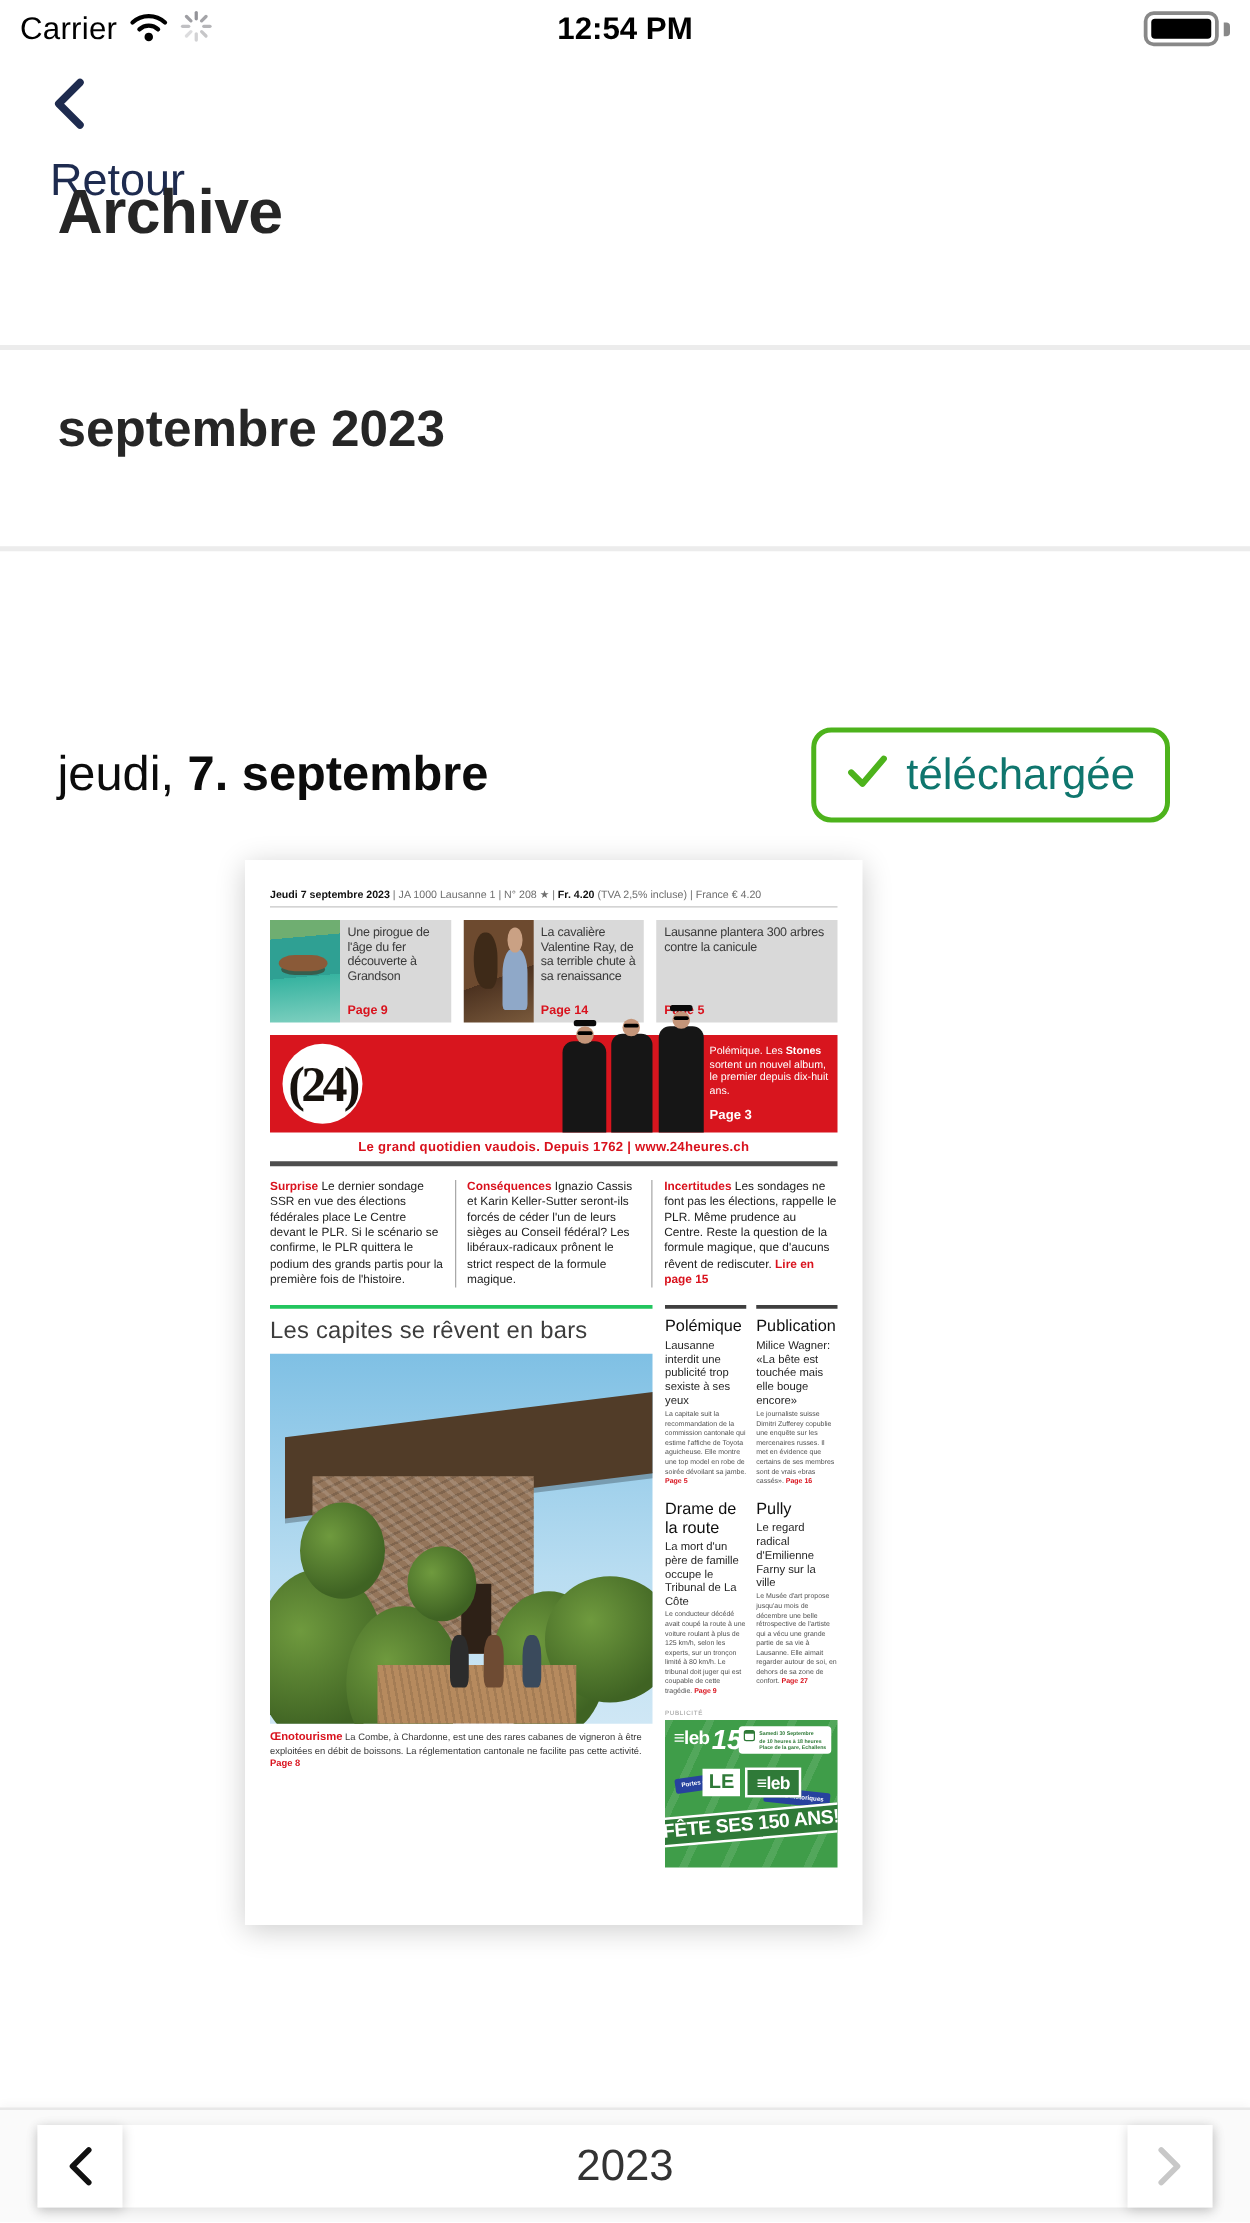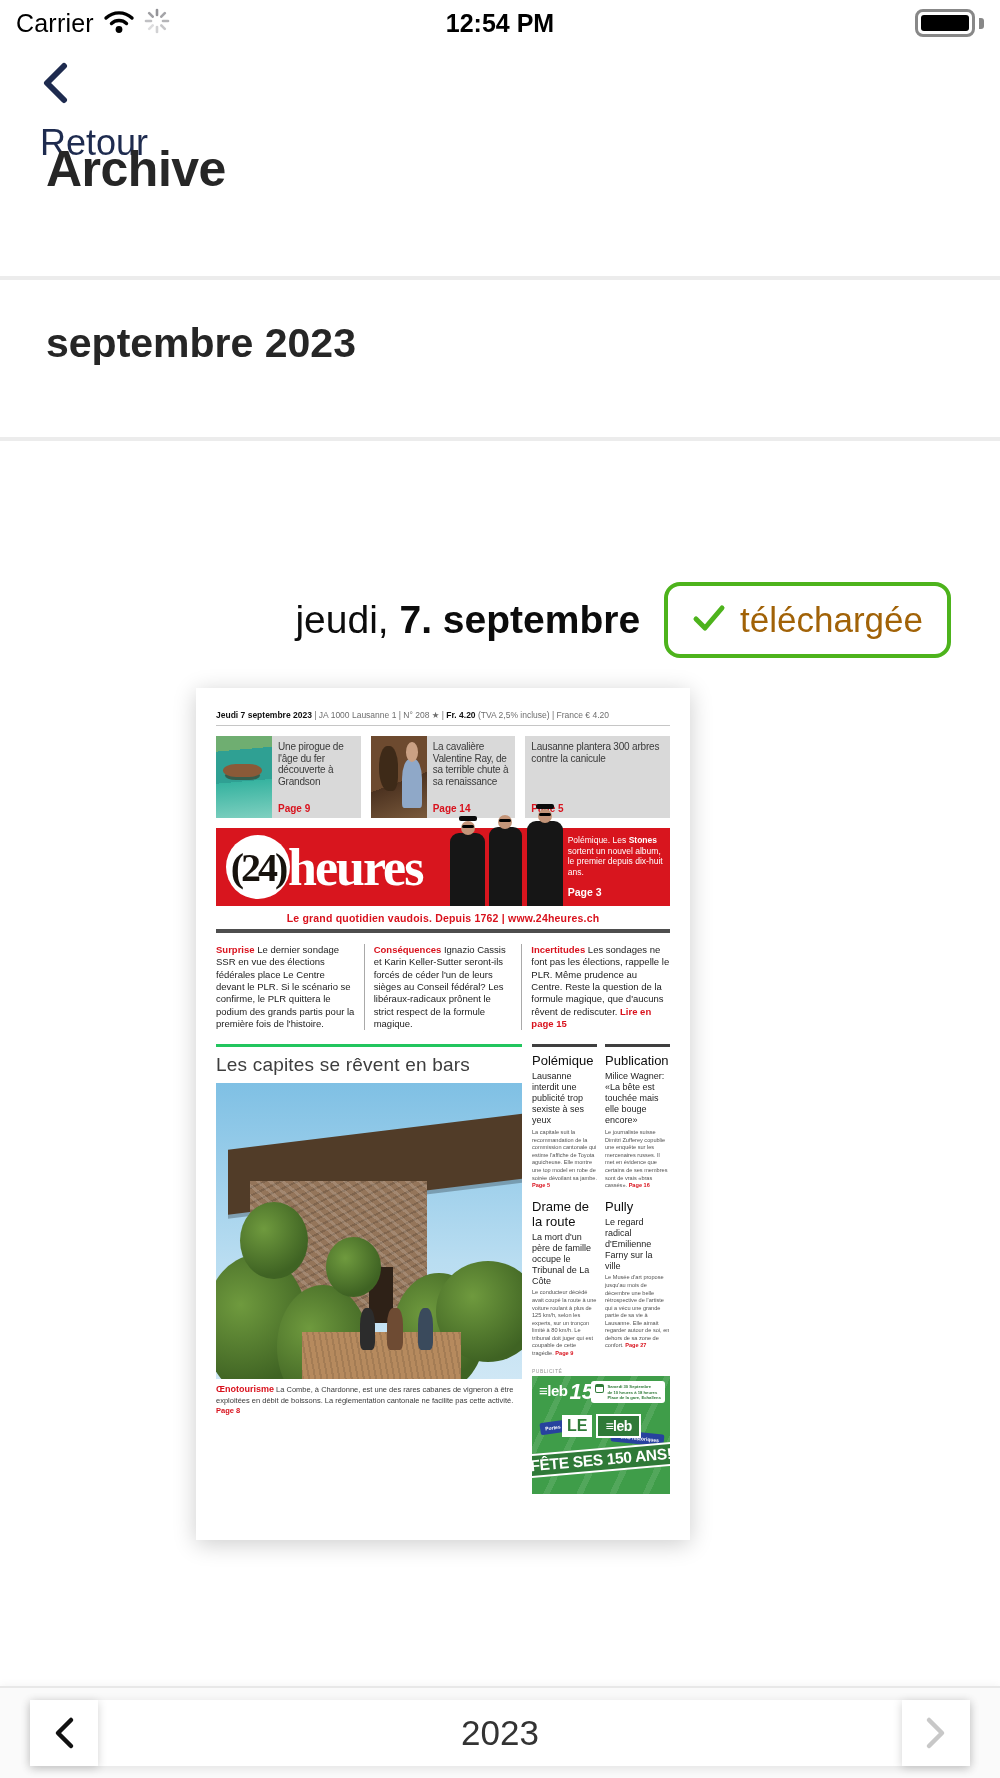--- a/index.html
+++ b/index.html
@@ -19,24 +19,24 @@
   
   .backrow { position:absolute; top:62px; left:40px; display:flex; align-items:flex-start; gap:14px; cursor:pointer;flex-direction:column; }
   .backrow .back-label { color:#1e2b4f; font-size:36px; }
   .page-title { position:absolute; left:46px; top:140px; font-size:50px; font-weight:bold; color:#262626; letter-spacing:-0.5px; }
   .divider { position:absolute; left:0; right:0; height:4px; background:#ececec; }
   .divider.d1 { top:276px; }
   .divider.d2 { top:437px; }
   .month-title { position:absolute; left:46px; top:320px; font-size:41px; font-weight:bold; color:#262626; }
 
   
-  .issue-row { position:absolute; top:578px; left:46px; right:49px; height:84px; display:flex; align-items:center; justify-content:flex-end;gap:24px; }
+  .issue-row { position:absolute; top:578px; left:46px; right:64px; height:84px; display:flex; align-items:center; justify-content:space-between; }
   .issue-date { font-size:39px; color:#0c0c0c; }
   .issue-date b { font-weight:bold; }
-  .dl-badge { display:flex; align-items:center; gap:14px; border:4px solid #4db31c; border-radius:16px; height:76px; padding:0 24px; color:#a16207; font-size:35px; }
+  .dl-badge { display:flex; align-items:center; gap:14px; border:4px solid #4db31c; border-radius:16px; height:76px; padding:0 24px; color:#0f766e; font-size:35px; }
 
   
   .paper { position:absolute; left:196px; top:688px; width:494px; height:852px; background:#fff;
            box-shadow:0 4px 22px rgba(0,0,0,0.20); padding:22px 20px 0; overflow:hidden; cursor:pointer; }
   .p-meta { font-size:8.5px; color:#6e6e6e; border-bottom:1px solid #c6c6c6; padding-bottom:5px; white-space:nowrap; }
   .p-meta b { color:#101010; }
 
   .p-teasers { display:flex; gap:10px; margin-top:10px; height:82px; }
   .teaser { flex:1; display:flex; }
   .t-img { width:56px; flex:none; position:relative; overflow:hidden; }
@@ -225,21 +225,20 @@
         <div class="t-box">
             <div class="t-title">Lausanne plantera 300 arbres contre la canicule</div>
             <div class="t-page">Page 5</div>
           </div>
       </div>
     </div>
 
     <div class="p-masthead">
       <div class="logo">
         <span class="logo-circle">(24)</span>
-        <span class="logo-rest">heures</span>
       </div>
       <div class="stones">
         <div class="fig fig1">
             <div class="hat"></div>
             <div class="head"></div>
             <div class="glasses"></div>
           </div>
         <div class="fig fig2">
             <div class="head"></div>
             <div class="glasses"></div>

